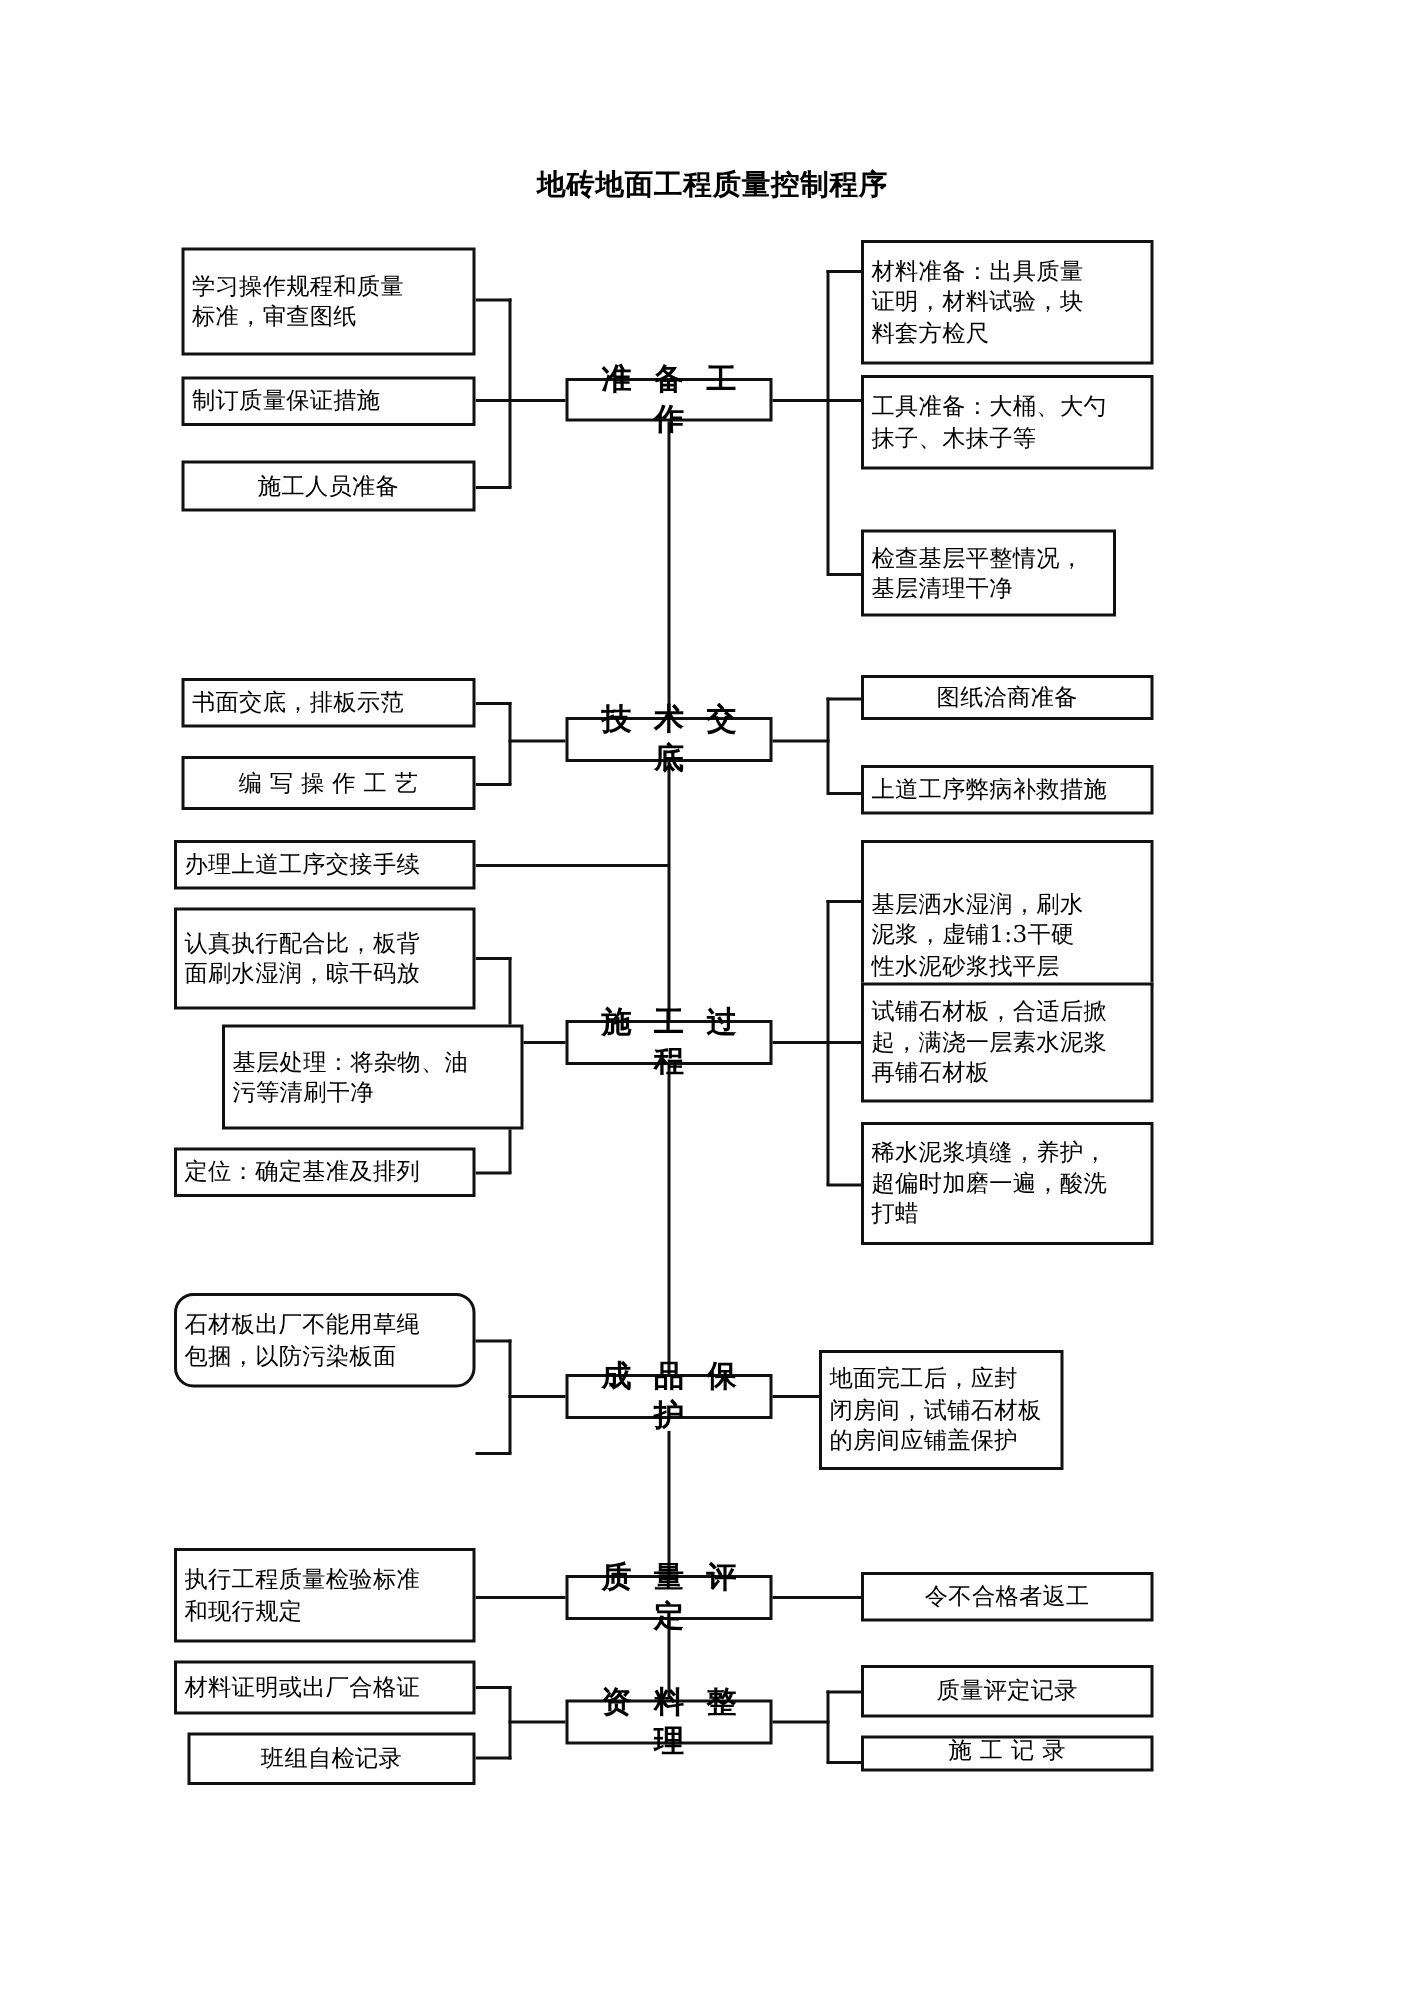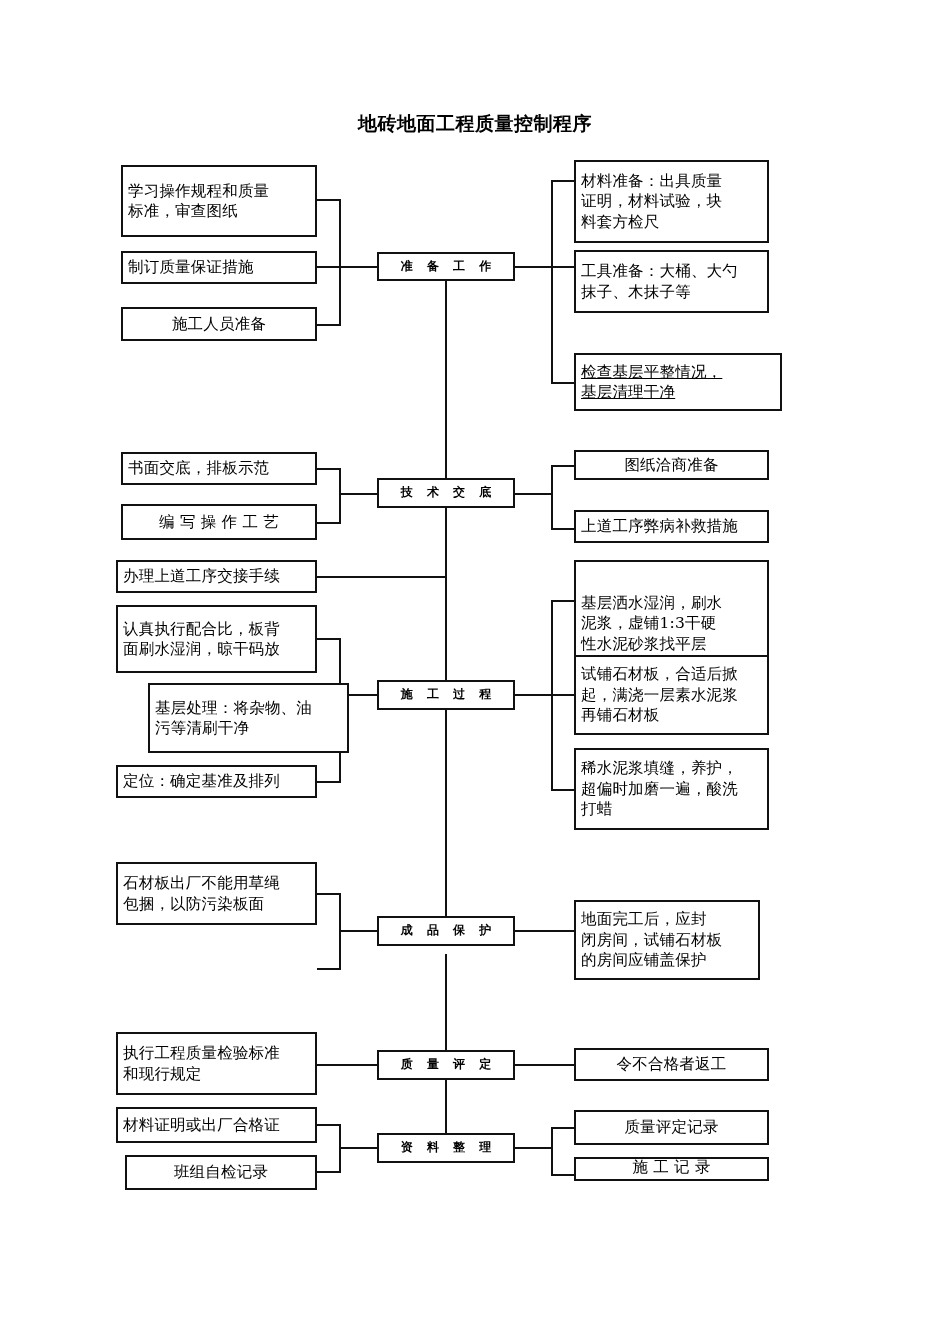--- a/index.html
+++ b/index.html
@@ -37,26 +37,27 @@
     letter-spacing:0.2px;
     z-index:3;
   }
   .bx.ctr{justify-content:center;text-align:center;}
   .bx .tx{display:block;width:100%;}
   .bx.ctr .tx{text-align:center;}
 
   
   .stage{
     border:2px solid #111;
-    font-size:12px;
+    font-size:20px;
     letter-spacing:5px;
     font-weight:600;
     justify-content:center;
     text-align:center;
     padding:0;
+    font-family:Liberation Serif, serif;
   }
   .stage .tx{text-align:center;padding-left:5px;}
 
   
   .ln{position:absolute;background:#111;z-index:1;}
   .h{height:2px;}
   .v{width:2px;}
   .spine{width:2px;background:#111;z-index:0;}
 </style>
 </head>
@@ -112,21 +113,21 @@
   <div class="bx" style="left:574px;top:160px;width:195px;height:83px;">
     <span class="tx">
       <span>材料准备：出具质量</span><br><span>证明，材料试验，块</span><br><span>料套方检尺</span>
     </span>
   </div>
   <div class="bx" style="left:574px;top:250px;width:195px;height:63px;">
     <span class="tx">
       <span>工具准备：大桶、大勺</span><br><span>抹子、木抹子等</span>
     </span>
   </div>
-  <div class="bx" style="left:574px;top:353px;width:208px;height:58px;text-decoration:underline;">
+  <div class="bx" style="left:574px;top:353px;width:170px;height:58px;">
     <span class="tx">
       <span>检查基层平整情况，</span><br><span>基层清理干净</span>
     </span>
   </div>
   <div class="ln v" style="left:551px;top:180px;height:202px;"></div>
   <div class="ln h" style="left:551px;top:180px;width:25px;"></div>
   <div class="ln h" style="left:551px;top:266px;width:25px;"></div>
   <div class="ln h" style="left:551px;top:382px;width:25px;"></div>
   <div class="ln h" style="left:513px;top:266px;width:40px;"></div>
 
@@ -190,31 +191,31 @@
     <span class="tx">
       <span>稀水泥浆填缝，养护，</span><br><span>超偏时加磨一遍，酸洗</span><br><span>打蜡</span>
     </span>
   </div>
   <div class="ln v" style="left:551px;top:600px;height:190px;"></div>
   <div class="ln h" style="left:551px;top:600px;width:25px;"></div>
   <div class="ln h" style="left:551px;top:694px;width:25px;"></div>
   <div class="ln h" style="left:551px;top:789px;width:25px;"></div>
   <div class="ln h" style="left:513px;top:694px;width:40px;"></div>
 
-  <div class="bx" style="left:116px;top:862px;width:201px;height:63px;">
+  <div class="bx" style="left:116px;top:862px;width:201px;height:63px;border-radius:13px;">
     <span class="tx">
       <span>石材板出厂不能用草绳</span><br><span>包捆，以防污染板面</span>
     </span>
   </div>
   <div class="ln v" style="left:339px;top:893px;height:76px;"></div>
   <div class="ln h" style="left:317px;top:893px;width:24px;"></div>
   <div class="ln h" style="left:317px;top:968px;width:24px;"></div>
   <div class="ln h" style="left:339px;top:930px;width:40px;"></div>
 
-  <div class="bx" style="left:574px;top:900px;width:186px;height:80px;">
+  <div class="bx" style="left:546px;top:900px;width:163px;height:80px;">
     <span class="tx">
       <span>地面完工后，应封</span><br><span>闭房间，试铺石材板</span><br><span>的房间应铺盖保护</span>
     </span>
   </div>
   <div class="ln h" style="left:513px;top:930px;width:63px;"></div>
 
   <div class="bx" style="left:116px;top:1032px;width:201px;height:63px;">
     <span class="tx">
       <span>执行工程质量检验标准</span><br><span>和现行规定</span>
     </span>

